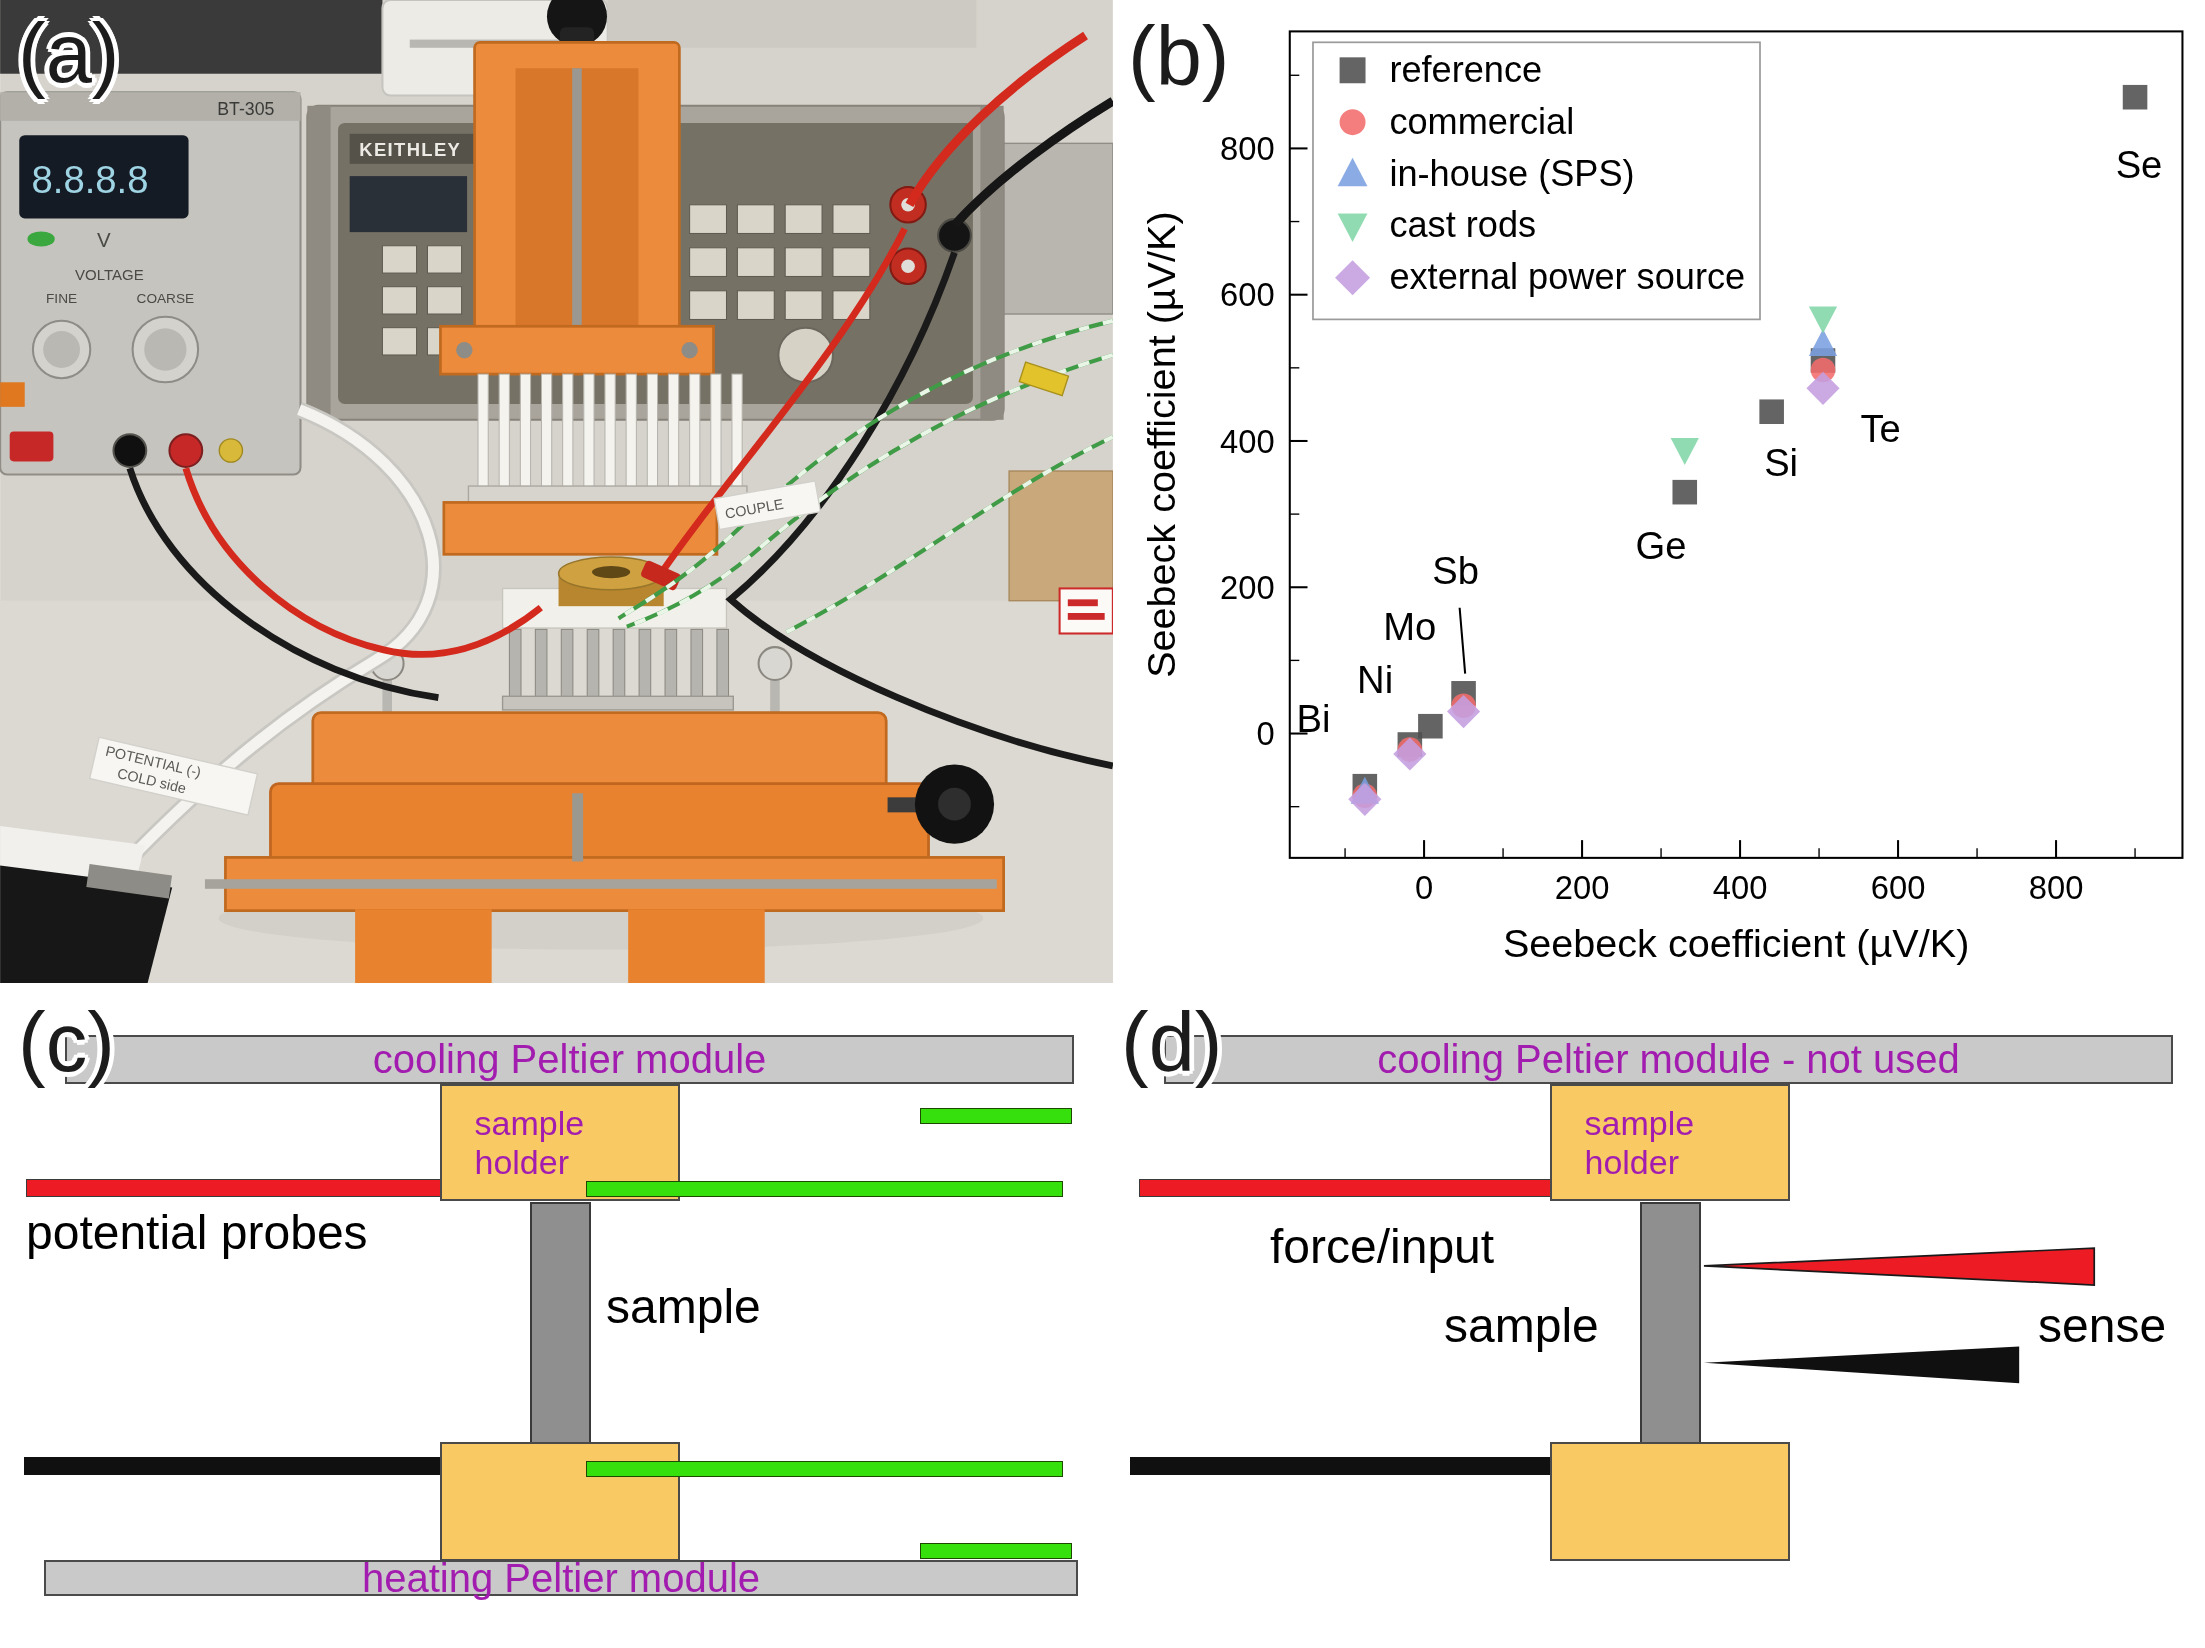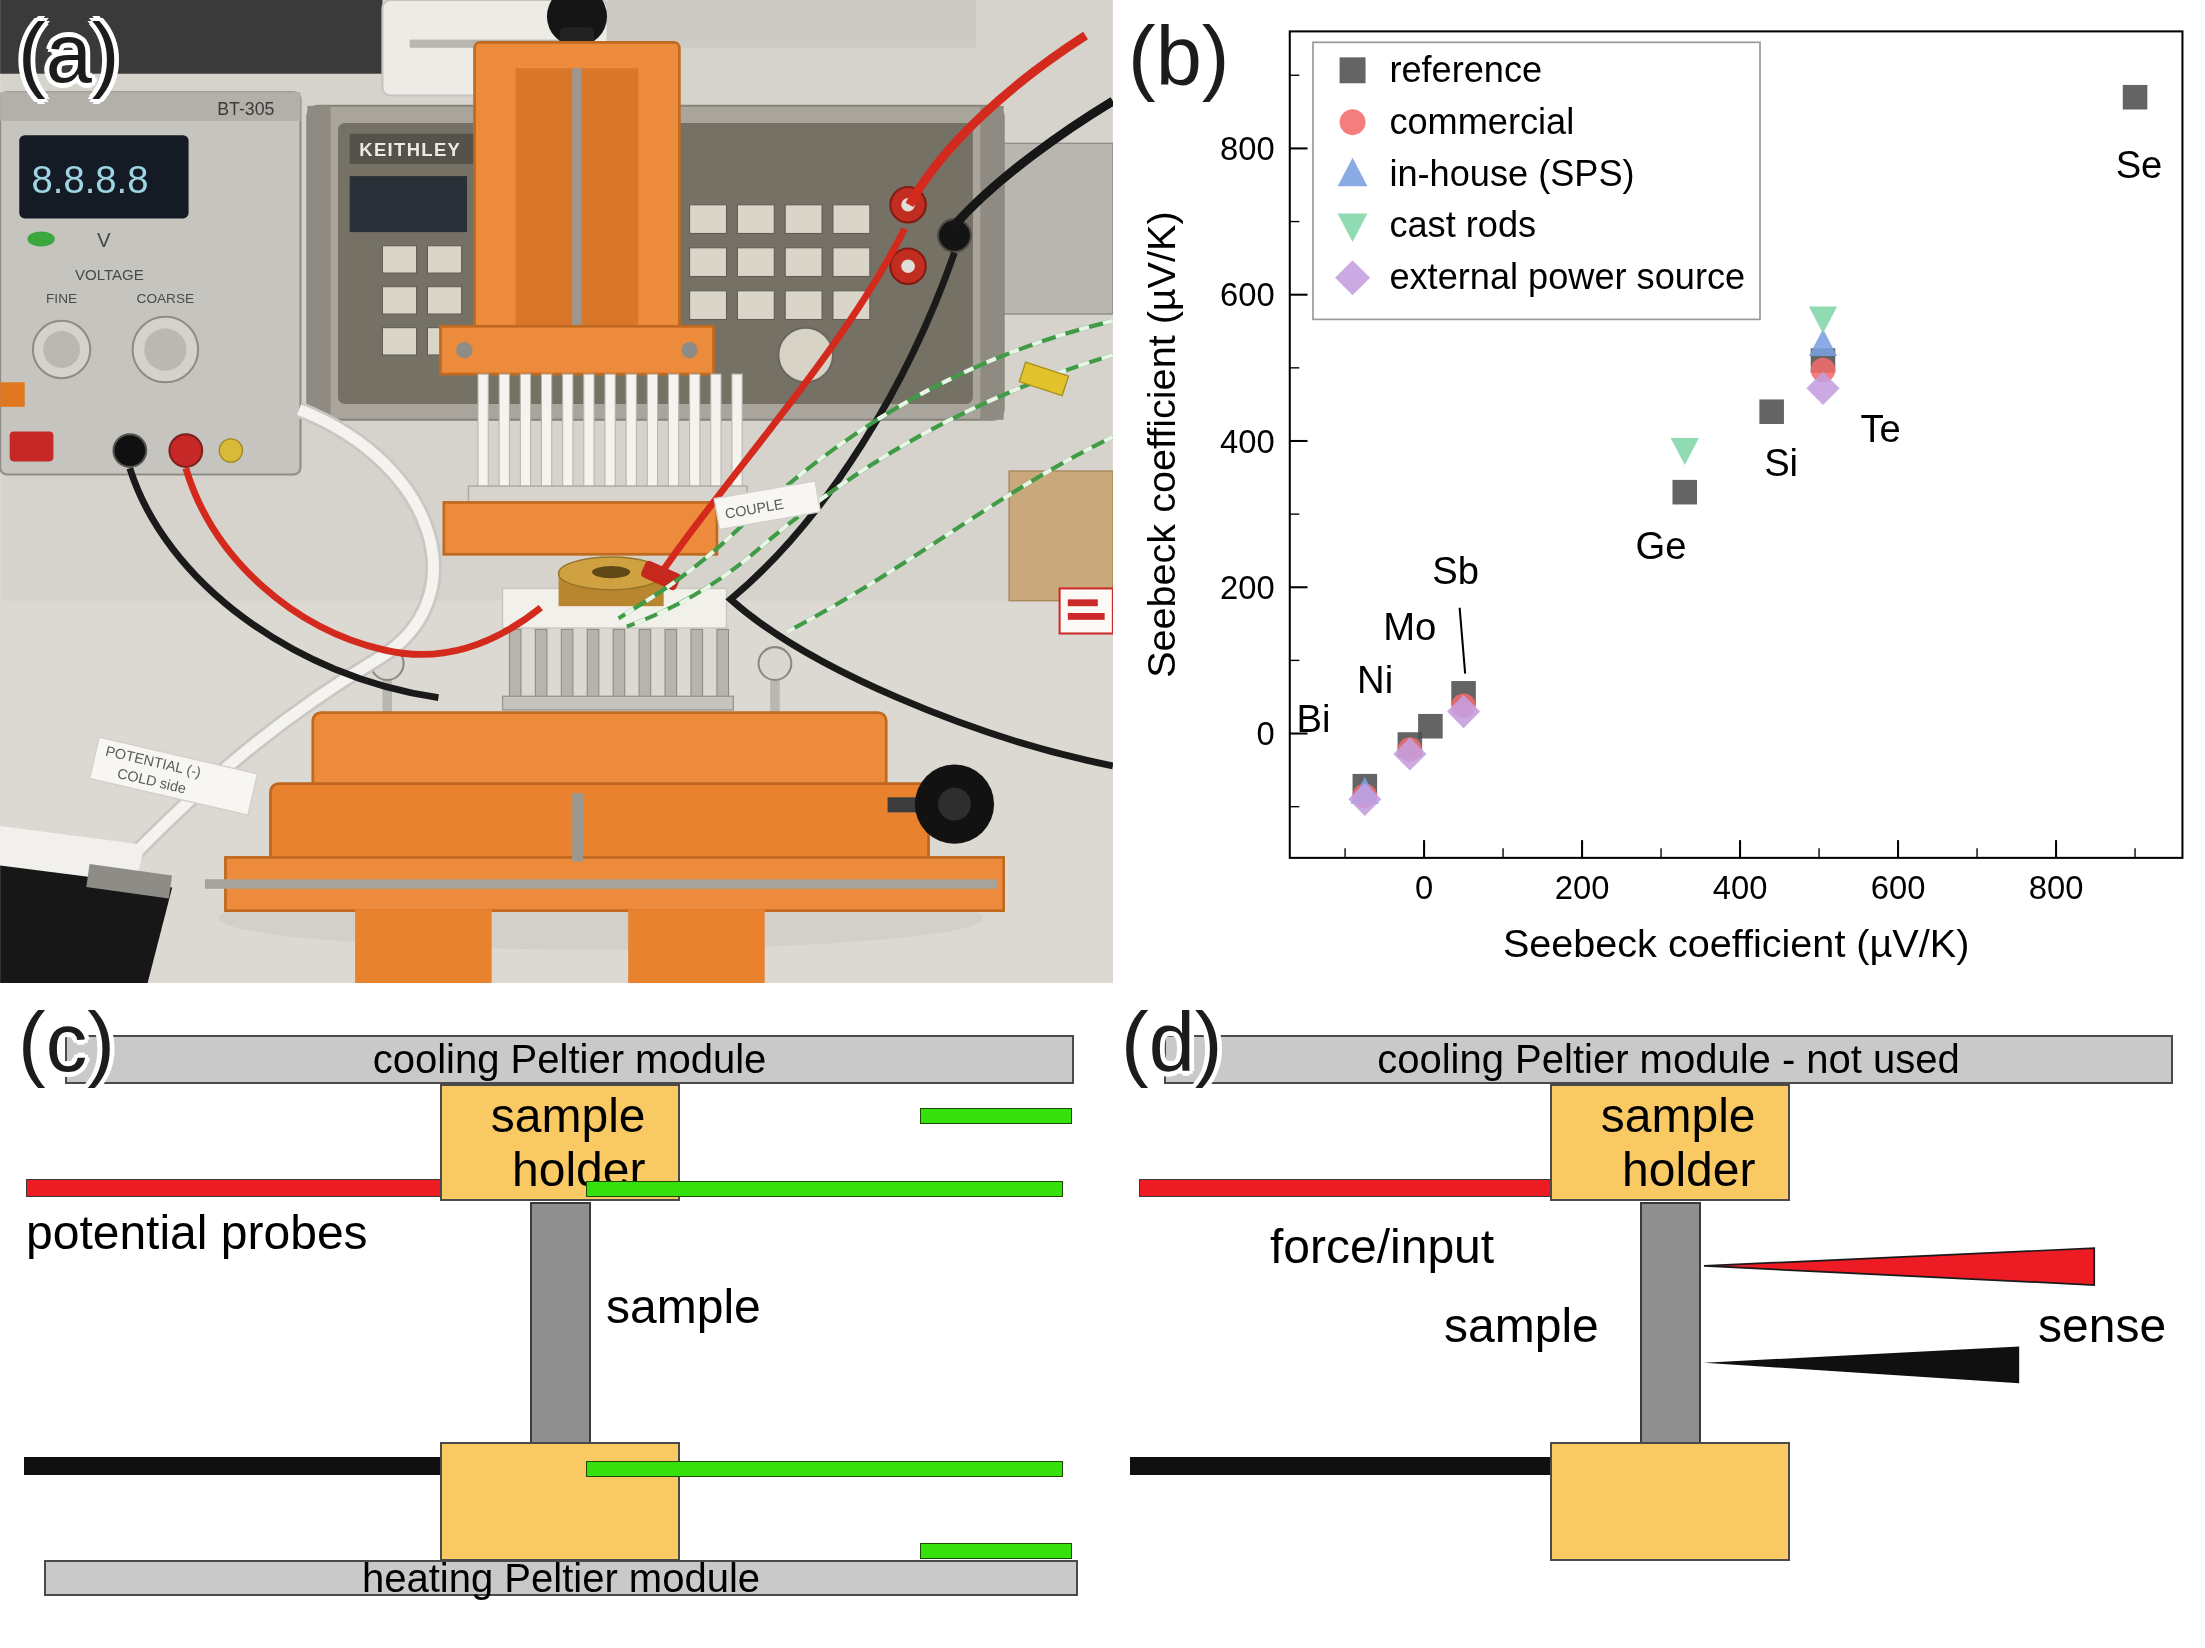--- a/index.html
+++ b/index.html
@@ -6,29 +6,29 @@
   body{font-family:"Liberation Sans",sans-serif;background:#fff}
   #fig{position:relative;width:2205px;height:1649px;background:#fff;overflow:hidden}
   svg text{font-family:"Liberation Sans",sans-serif}
   .panel-label{
     position:absolute;font-size:83px;color:#1c1c1c;z-index:60;line-height:1;
     text-shadow:-4.8px 0 0 #fff,4.8px 0 0 #fff,0 -4.8px 0 #fff,0 4.8px 0 #fff,
                 -3.4px -3.4px 0 #fff,3.4px -3.4px 0 #fff,-3.4px 3.4px 0 #fff,3.4px 3.4px 0 #fff;
   }
   .dpanel{position:absolute;width:1103px;height:655px}
   .dbar{position:absolute;display:flex;align-items:center;justify-content:center;
-        font-size:40px;color:#000000;text-align:center}
+        font-size:40px;color:#a21caf;text-align:center}
   .gray-bar{background:#c9c9c9;border:2px solid #4a4a4a}
   .orange-box{background:#f9c964;border:2px solid #4a4a4a}
   .sample-bar{position:absolute;background:#8f8f8f;border:2px solid #3a3a3a}
   .red-bar{position:absolute;background:#ed1c24;border:1.4px solid #3a3a3a}
   .black-bar{position:absolute;background:#101010}
   .green-bar{position:absolute;background:#35e00d;border:1.4px solid #1d4a00}
   .dtext{position:absolute;font-size:48px;color:#000;line-height:1.12;white-space:nowrap}
-  .holder-text{display:block;width:171px;text-align:right;font-size:48px;line-height:1.12}
+  .holder-text{display:block;width:171px;text-align:left;font-size:34px;line-height:1.12}
 </style>
 </head>
 <body>
 
 <div id="fig">
 
   <svg id="photo-svg" style="position:absolute;left:0;top:0" width="1113" height="983" viewBox="0 0 1630 1440">
     <rect width="1630" height="1440" fill="#d6d3cc"></rect>
     <rect x="0" y="880" width="1630" height="560" fill="#dcd9d2"></rect>
     <rect x="0" y="0" width="560" height="108" fill="#3a3a3a"></rect>

